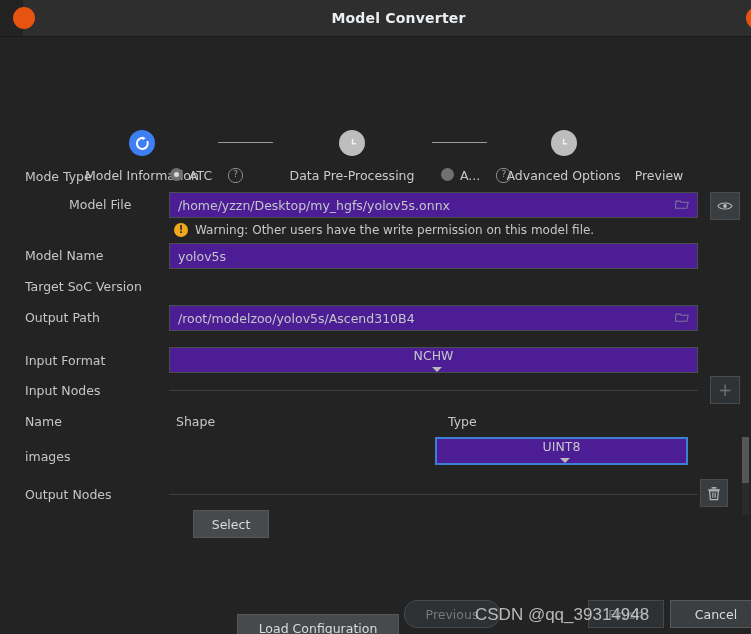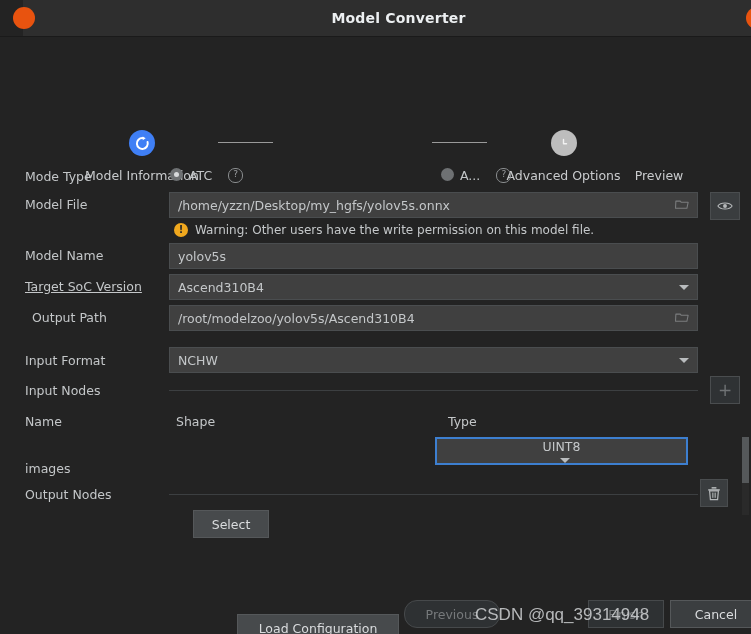--- a/index.html
+++ b/index.html
@@ -46,21 +46,21 @@
   }
   .step-dot.active{background:#3f7ff5;}
   .step-dot.inactive{background:#bdbdbd;}
   .step-label{margin-top:12px;font-size:12.5px;color:#c9cbcd;white-space:nowrap;}
   .connector{position:absolute;height:1px;background:#9a9a9a;}
   .lbl{
     position:absolute;left:25px;font-size:12.5px;color:#c4c7c9;white-space:nowrap;
   }
   .field{
     position:absolute;box-sizing:border-box;
-    background:#404040;border:1px solid #4a4d4f;color:#c4c7c9;
+    background:#4c1d95;border:1px solid #4a4d4f;color:#c4c7c9;
     font-family:inherit;font-size:12.5px;
     display:flex;align-items:center;padding:0 8px;height:26px;
   }
   .field .val{flex:1;overflow:hidden;white-space:nowrap;text-overflow:ellipsis;}
   .field.focused{border:2px solid #3d7fd0;}
 
   .caret{
     width:0;height:0;border-left:5px solid transparent;border-right:5px solid transparent;
     border-top:5px solid #b9bcbe;margin-left:6px;
   }
@@ -145,20 +145,29 @@
       <div class="step" style="left:77px;top:38px;width:130px;">
         <div class="step-dot active">
           <svg width="15" height="15" viewBox="0 0 16 16" aria-hidden="true">
             <path d="M8 2.2 A5.8 5.8 0 1 0 13.4 6.4" fill="none" stroke="#ffffff" stroke-width="2.1" stroke-linecap="round"></path>
             <polygon points="8.2,0.4 8.2,4.4 11.4,2.4" fill="#ffffff"></polygon>
           </svg>
         </div>
         <div class="step-label">Model Information</div>
       </div>
 
+      <div class="step" style="left:287px;top:38px;width:130px;">
+        <div class="step-dot inactive">
+          <svg width="15" height="15" viewBox="0 0 16 16" aria-hidden="true">
+            <circle cx="8" cy="8" r="6.4" fill="#bdbdbd"></circle>
+            <path d="M8 3.6 L8 8.2 L11.2 8.2" fill="none" stroke="#f2f2f2" stroke-width="1.5" stroke-linecap="round" stroke-linejoin="round"></path>
+          </svg>
+        </div>
+        <div class="step-label">Data Pre-Processing</div>
+      </div>
 
       <div class="step" style="left:614px;top:38px;width:90px;">
         <div class="step-dot inactive" style="visibility:hidden;"></div>
         <div class="step-label">Preview</div>
       </div>
 
       <div class="step" style="left:501px;top:38px;width:125px;">
         <div class="step-dot inactive">
           <svg width="15" height="15" viewBox="0 0 16 16" aria-hidden="true">
             <circle cx="8" cy="8" r="6.4" fill="#bdbdbd"></circle>
@@ -174,21 +183,21 @@
       <span class="radio-circ on"></span>
       <span>ATC</span>
       <span class="help-ic">?</span>
     </div>
     <div class="radio" style="left:441px;top:131px;">
       <span class="radio-circ"></span>
       <span>A...</span>
       <span class="help-ic">?</span>
     </div>
 
-    <div class="lbl" style="top:160px;">Model File</div>
+    <div class="lbl" style="top:160px;margin-left:44px;">Model File</div>
     <div class="field" style="left:169px;top:155px;width:529px;">
       <span class="val">/home/yzzn/Desktop/my_hgfs/yolov5s.onnx</span>
       <span class="folder-ic">
         <svg width="14" height="12" viewBox="0 0 16 13" aria-hidden="true">
           <path d="M1 3.2 L6 3.2 L7.2 4.6 L15 4.6 L13.6 11.4 L0.6 11.4 Z" fill="none" stroke="#9a9d9f" stroke-width="1.2" stroke-linejoin="round"></path>
         </svg>
       </span>
     </div>
     <div class="sqbtn" style="left:710px;top:155px;">
       <svg width="16" height="12" viewBox="0 0 18 12" aria-hidden="true">
@@ -200,51 +209,47 @@
     <div class="warn" style="left:174px;top:186px;">
       <span class="warn-ic">!</span>
       <span>Warning: Other users have the write permission on this model file.</span>
     </div>
 
     <div class="lbl" style="top:211px;">Model Name</div>
     <div class="field" style="left:169px;top:206px;width:529px;">
       <span class="val">yolov5s</span>
     </div>
 
-    <div class="lbl" style="top:242px;text-decoration:underline;">Target SoC Version</div>
-    <div class="field" style="left:169px;top:237px;width:529px;">
-      <span class="val">Ascend310B4</span>
-      <span class="caret"></span>
-    </div>
-
-    <div class="lbl" style="top:273px;margin-left:7px;">Output Path</div>
+    <div class="lbl" style="top:242px;">Target SoC Version</div>
+
+    <div class="lbl" style="top:273px;">Output Path</div>
     <div class="field" style="left:169px;top:268px;width:529px;">
       <span class="val">/root/modelzoo/yolov5s/Ascend310B4</span>
       <span class="folder-ic">
         <svg width="14" height="12" viewBox="0 0 16 13" aria-hidden="true">
           <path d="M1 3.2 L6 3.2 L7.2 4.6 L15 4.6 L13.6 11.4 L0.6 11.4 Z" fill="none" stroke="#9a9d9f" stroke-width="1.2" stroke-linejoin="round"></path>
         </svg>
       </span>
     </div>
 
     <div class="lbl" style="top:316px;">Input Format</div>
-    <div class="field" style="left:169px;top:310px;width:529px;">
+    <div class="field" style="left:169px;top:310px;width:529px;flex-direction:column;">
       <span class="val">NCHW</span>
       <span class="caret"></span>
     </div>
 
     <div class="lbl" style="top:346px;">Input Nodes</div>
     <div class="hsep" style="left:169px;top:353px;width:529px;"></div>
     <div class="sqbtn ghost" style="left:710px;top:339px;font-size:17px;line-height:1;">+</div>
 
     <div class="colhdr" style="left:25px;top:377px;">Name</div>
     <div class="colhdr" style="left:176px;top:377px;">Shape</div>
     <div class="colhdr" style="left:448px;top:377px;">Type</div>
 
-    <div class="lbl" style="top:424px;">images</div>
+    <div class="lbl" style="top:412px;">images</div>
     <div class="field focused" style="left:435px;top:400px;width:253px;height:28px;flex-direction:column;">
       <span class="val">UINT8</span>
       <span class="caret"></span>
     </div>
     <div class="sqbtn" style="left:700px;top:442px;width:28px;height:28px;top:442px;">
       <svg width="14" height="15" viewBox="0 0 14 15" aria-hidden="true">
         <rect x="1.2" y="3.2" width="11.6" height="1.4" fill="#b5b8ba"></rect>
         <rect x="4.6" y="1.1" width="4.8" height="1.5" fill="#b5b8ba"></rect>
         <path d="M2.6 4.8 L11.4 4.8 L10.6 13.6 L3.4 13.6 Z" fill="none" stroke="#b5b8ba" stroke-width="1.2"></path>
         <rect x="5.3" y="6.6" width="1.1" height="5.2" fill="#b5b8ba"></rect>

